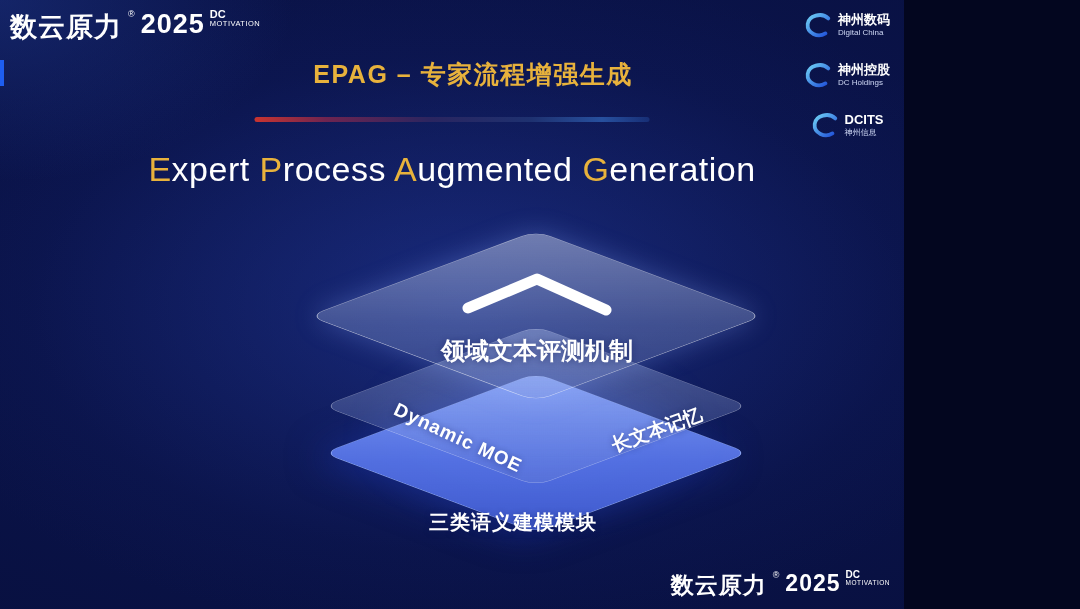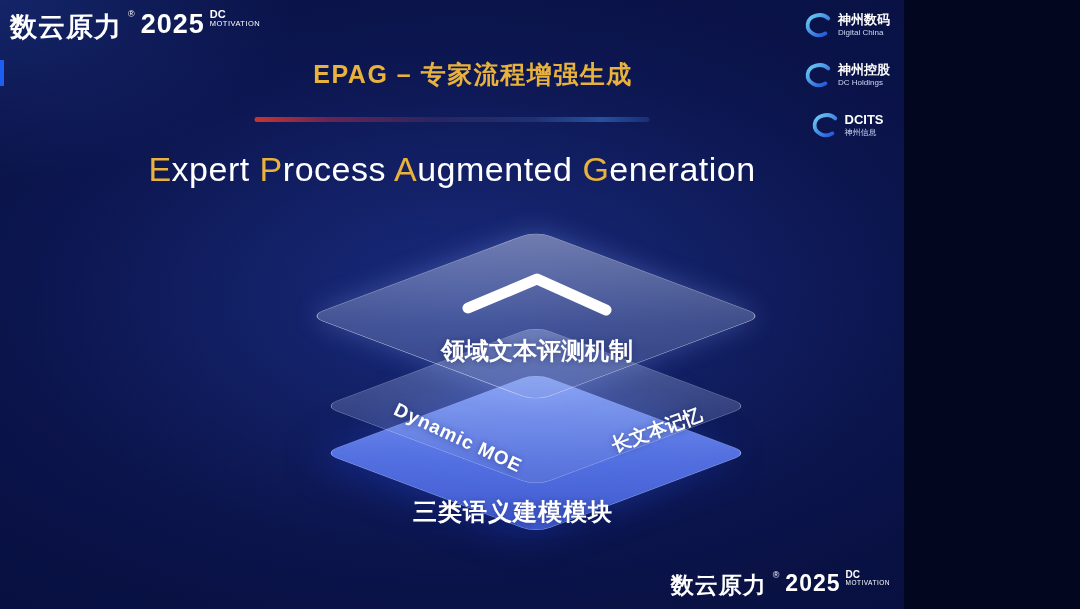--- a/index.html
+++ b/index.html
@@ -85,21 +85,21 @@
     background:linear-gradient(135deg,rgba(130,160,252,0.95) 0%,rgba(88,118,235,0.92) 55%,rgba(66,94,215,0.92) 100%);
     border:1.5px solid rgba(170,195,255,0.65);
     box-shadow:0 18px 45px rgba(25,50,160,0.55);
     z-index:1;
   }
   .chevron{position:absolute;left:452px;top:266px;z-index:5;}
   .lbl{position:absolute;z-index:6;font-weight:bold;text-shadow:0 1px 6px rgba(10,20,80,0.45);white-space:nowrap;}
   .lbl-top{left:537px;top:335px;transform:translateX(-50%);font-size:24px;}
   .lbl-left{left:458px;top:438px;transform:translate(-50%,-50%) rotate(25deg);font-size:19px;font-weight:600;letter-spacing:1px;}
   .lbl-right{left:657px;top:430px;transform:translate(-50%,-50%) rotate(-20deg);font-size:19px;}
-  .lbl-bottom{left:513px;top:496px;transform:translateX(-50%);font-size:24px;letter-spacing:1px;}
+  .lbl-bottom{left:513px;top:509px;transform:translateX(-50%);font-size:20px;letter-spacing:1px;}
 </style>
 </head>
 <body>
 
 <div class="slide">
 
   <div class="brand brand-tl">
     <span class="main">数云原力</span>
       <sup class="reg">®</sup>
       <span class="main">2025</span>

